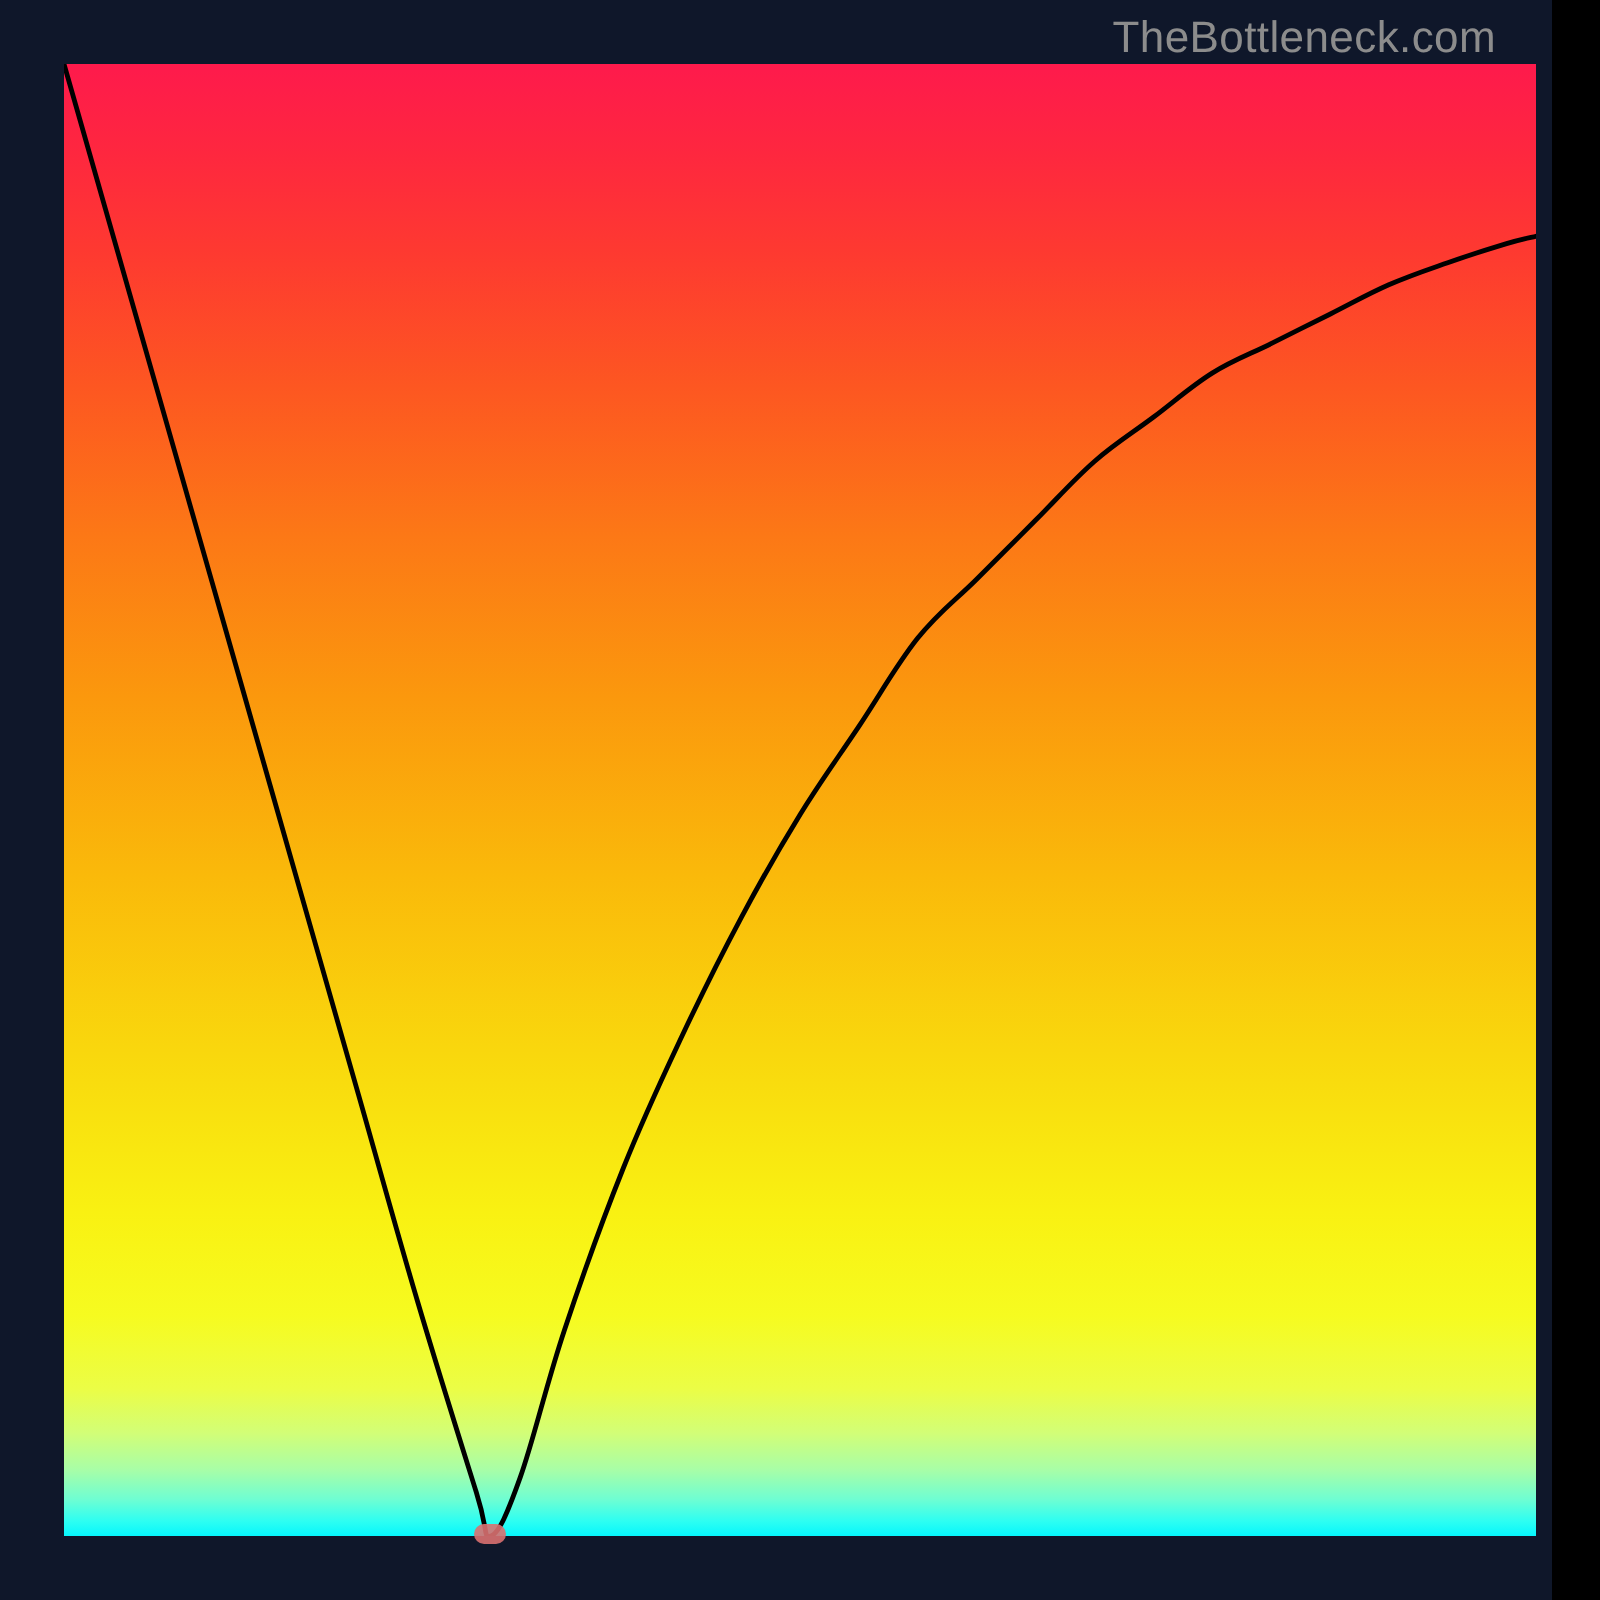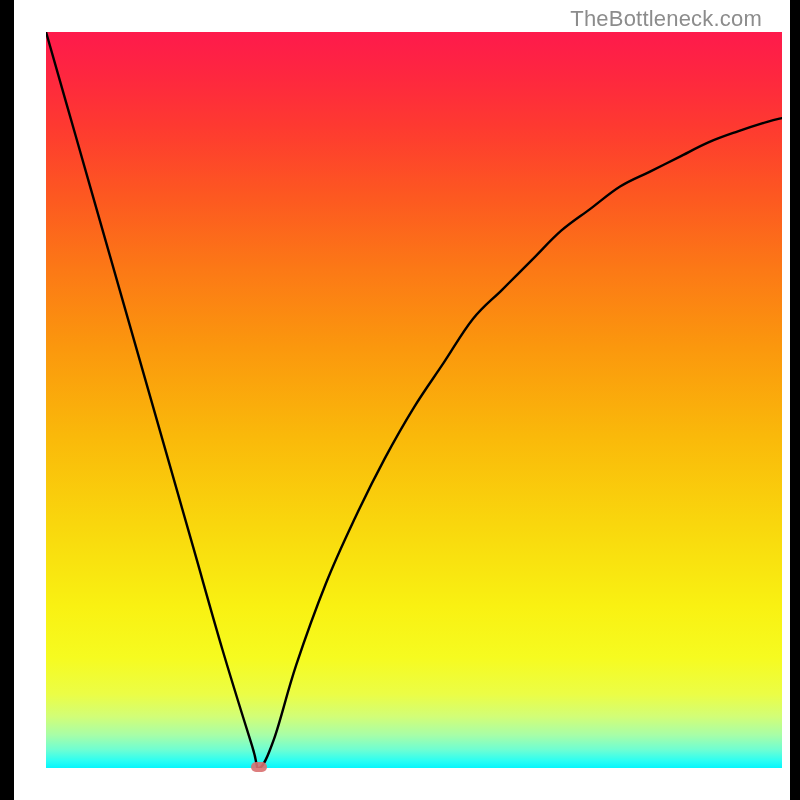--- a/index.html
+++ b/index.html
@@ -7,24 +7,24 @@
     padding: 0;
     width: 800px;
     height: 800px;
     background: #000;
     overflow: hidden;
     font-family: Arial, Helvetica, sans-serif;
   }
   .frame {
     position: absolute;
     top: 0;
-    left: 14px;
+    left: 0;
     width: 776px;
     height: 800px;
-    background: #ffffff;
+    background: #0f172a;
   }
   .plot {
     position: absolute;
     top: 32px;
     left: 32px;
     width: 736px;
     height: 736px;
     background: linear-gradient(to bottom,
       #fe1a4c 0%,
       #fe273f 6%,

